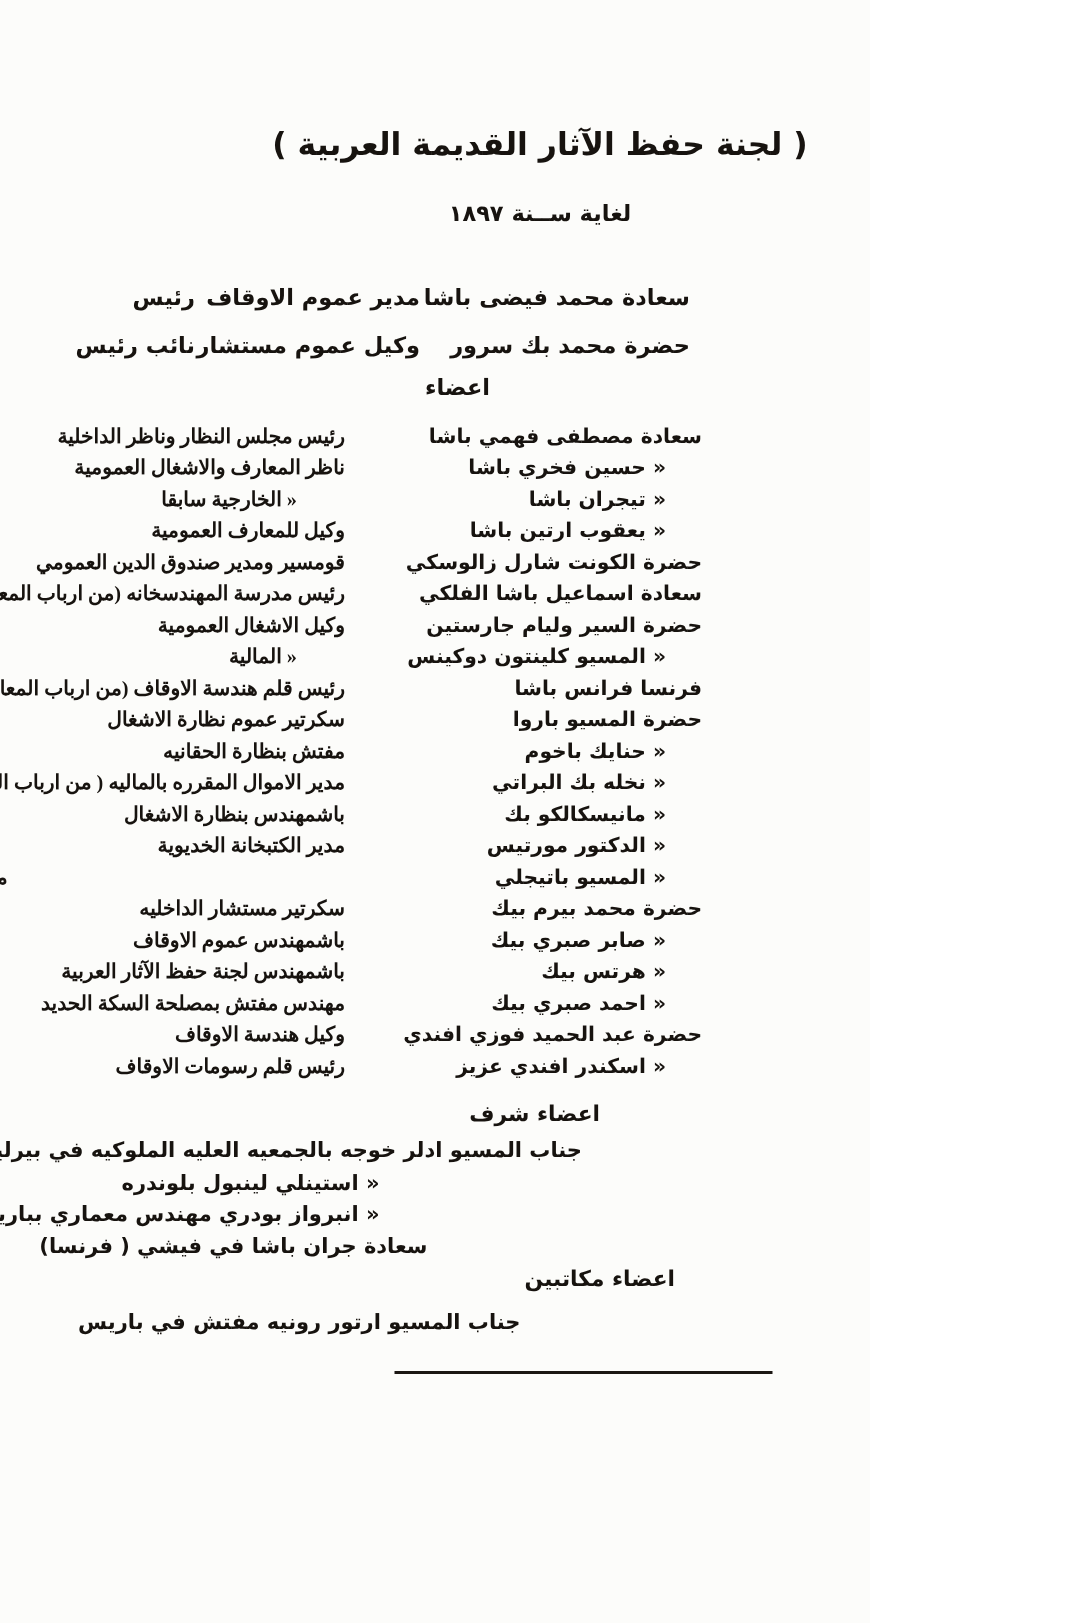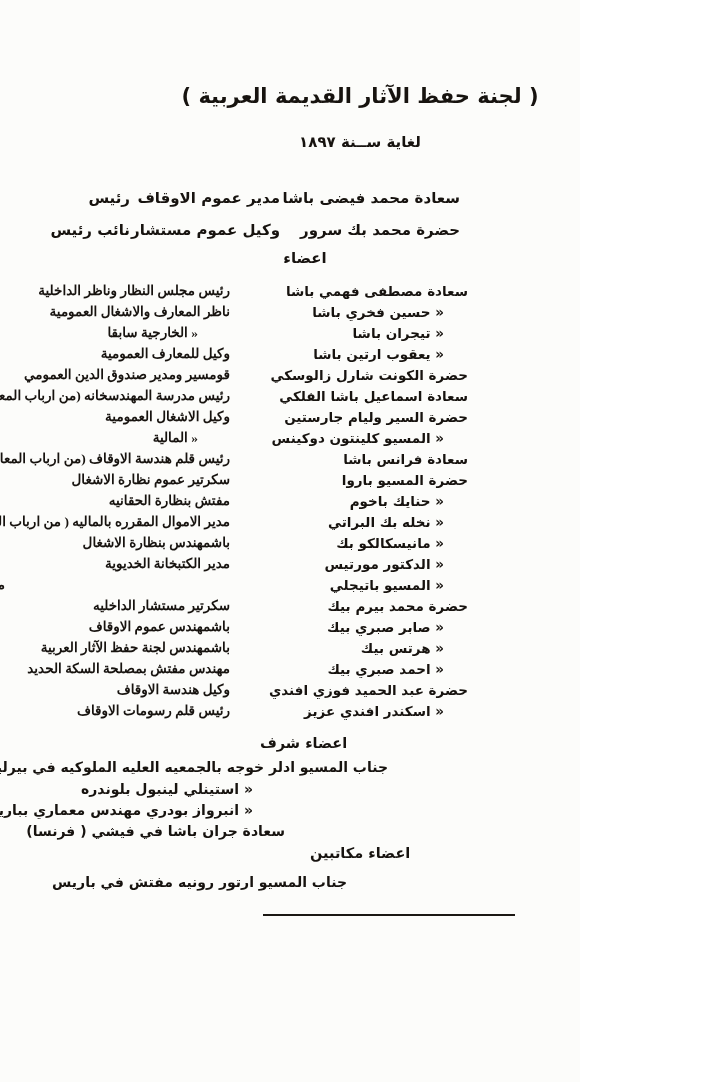--- a/index.html
+++ b/index.html
@@ -19,21 +19,21 @@
   .orow .orole{position:absolute;right:450px;white-space:nowrap;direction:rtl;}
   .members-header{top:249px;left:255px;width:100px;text-align:center;font-size:15px;}
   
   .mrow{position:absolute;left:0;right:0;height:21px;font-size:13.5px;line-height:20px;}
   .mname{position:absolute;right:112px;white-space:nowrap;direction:rtl;}
   .mtitle{position:absolute;right:350px;white-space:nowrap;direction:rtl;font-family:Liberation Serif, serif;}
   .dn .mname{padding-right:24px;}   
   .dt .mtitle{padding-right:32px;margin-left:12px;}  
   .tl .mtitle{padding-right:225px;} 
   
-  .sec-header{text-align:left;font-size:14.5px;}
+  .sec-header{text-align:right;font-size:14.5px;}
   .hon-header{top:735px;left:260px;width:140px;}
   .cor-header{top:845px;left:310px;width:140px;}
   .sline{font-size:14px;line-height:20px;}
   .h0{top:757px;right:192px;} .h1{top:779px;right:327px;}
   .h2{top:800px;right:327px;} .h3{top:821px;right:295px;}
   .c0{top:872px;right:233px;} .c1{top:894px;right:307px;}
   .rule{position:absolute;top:914px;left:263px;width:252px;height:2px;background:#1b1713;}
 </style>
 </head>
 <body>
@@ -82,21 +82,21 @@
   </div>
   <div class="mrow" style="top:407px">
     <span class="mname">حضرة السير وليام جارستين</span>
     <span class="mtitle">وكيل الاشغال العمومية</span>
   </div>
   <div class="mrow dn dt" style="top:428px">
     <span class="mname">« المسيو كلينتون دوكينس</span>
     <span class="mtitle">« المالية</span>
   </div>
   <div class="mrow" style="top:449px">
-    <span class="mname">سعادة فرانس باشا</span>
+    <span class="mname">فرنسا فرانس باشا</span>
     <span class="mtitle">رئيس قلم هندسة الاوقاف (من ارباب المعاشات)</span>
   </div>
   <div class="mrow" style="top:470px">
     <span class="mname">حضرة المسيو باروا</span>
     <span class="mtitle">سكرتير عموم نظارة الاشغال</span>
   </div>
   <div class="mrow dn" style="top:491px">
     <span class="mname">« حنايك باخوم</span>
     <span class="mtitle">مفتش بنظارة الحقانيه</span>
   </div>

